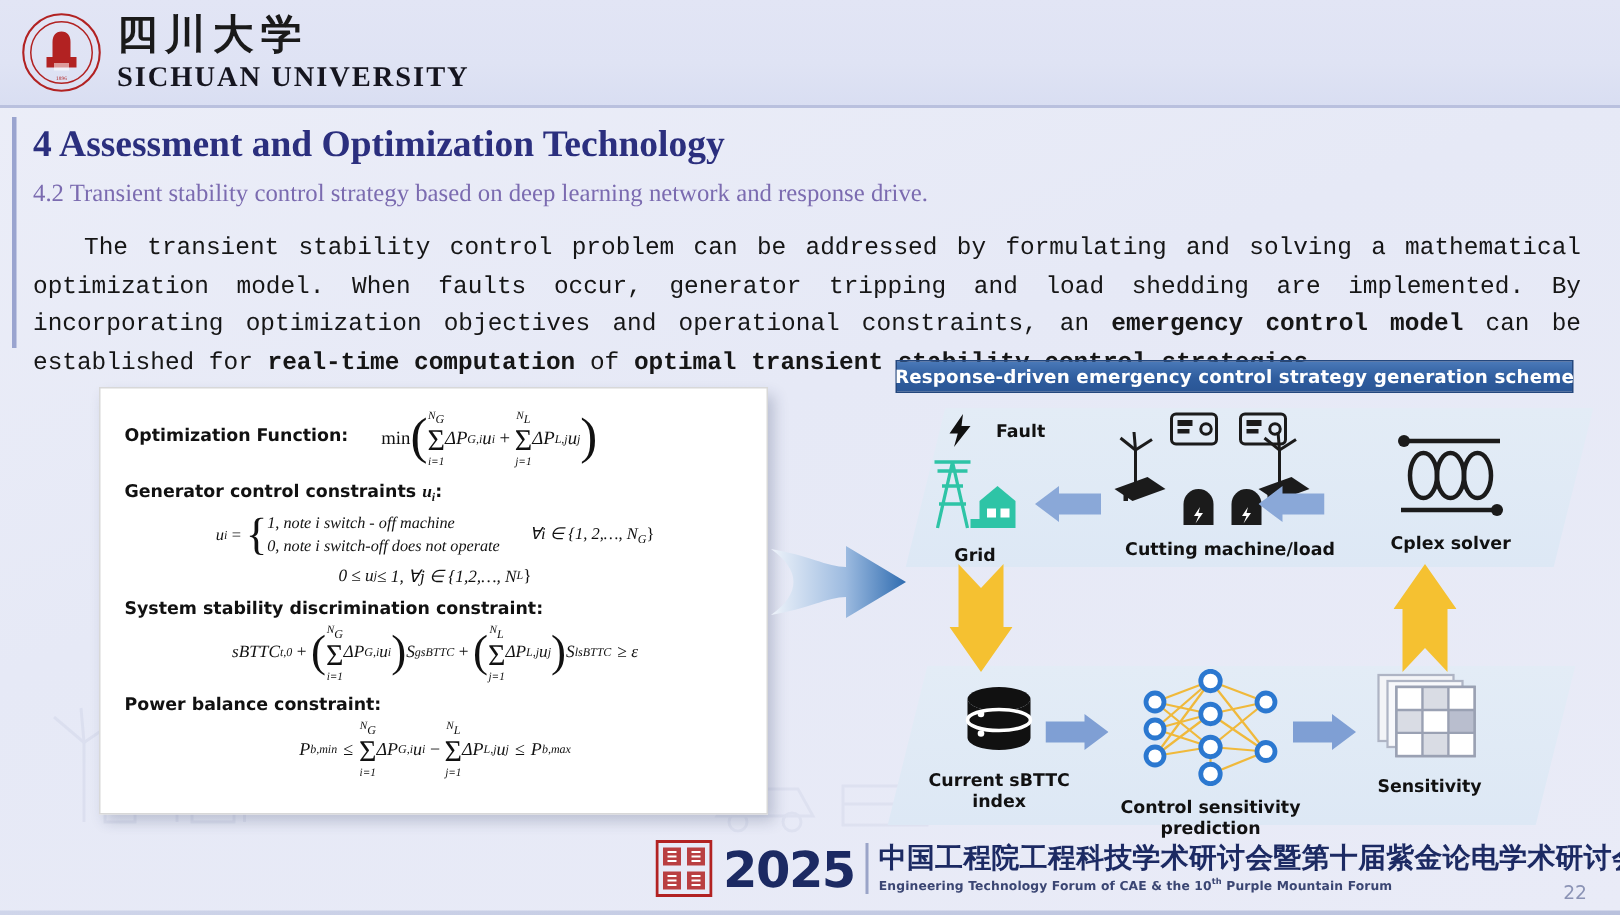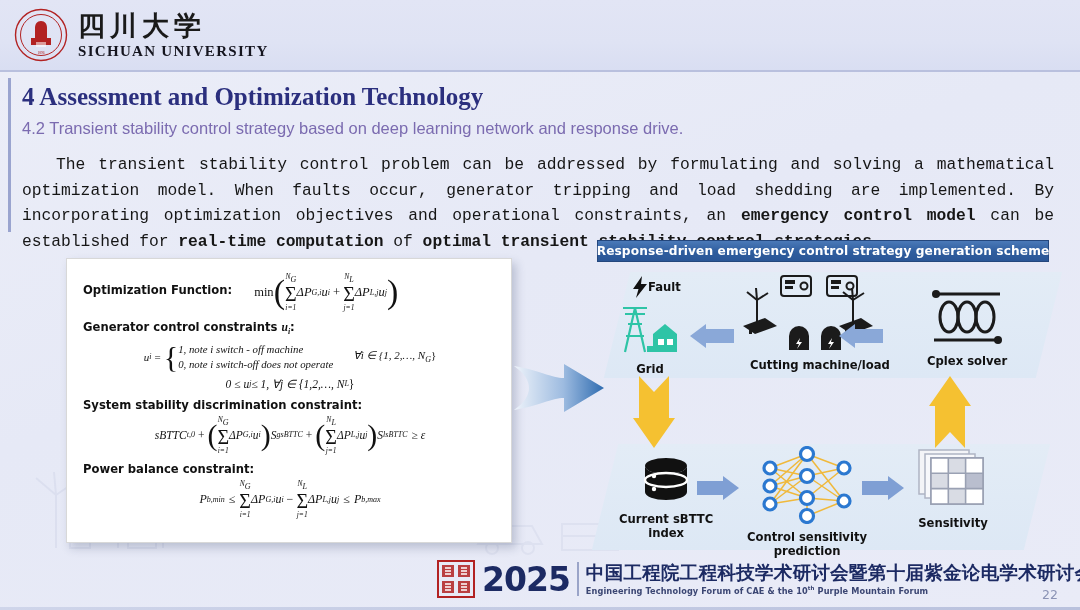--- a/index.html
+++ b/index.html
@@ -26,42 +26,42 @@
   #header {
     position: absolute; top: 0; left: 0; width: 1080px; height: 72px;
     background: linear-gradient(180deg,#e2e5f5 0%, #dfe3f4 60%, #d9def2 100%);
     border-bottom: 2px solid #b9c0de;
   }
   #logo-block { position: absolute; left: 14px; top: 8px; display: flex; align-items: center; gap: 10px; }
   #logo-seal { width: 54px; height: 54px; }
   #logo-text { display: flex; flex-direction: column; line-height: 1; }
   #cn-name { font-size: 27px; font-weight: 700; color: #1a1a1a; letter-spacing: 5px;
              font-family: "DejaVu Sans", sans-serif; }
-  #en-name { font-size: 15px; font-weight: 700; color: #15151f; letter-spacing: 1.3px;
+  #en-name { font-size: 19px; font-weight: 700; color: #15151f; letter-spacing: 1.3px;
              margin-top: 5px; font-family: "Liberation Serif", serif; }
   #header-meta {
     position: absolute; right: 16px; top: 33px;
     font-family: "DejaVu Sans", sans-serif; font-size: 11.5px; color: #2b3355;
     display: flex; gap: 16px; align-items: baseline; white-space: nowrap;
   }
   #header-meta sup { font-size: 7.5px; }
 
   
   #left-rail { position: absolute; left: 8px; top: 78px; width: 3px; height: 154px; background: #9aa4cf; }
 
   
   #title-1 {
     position: absolute; left: 22px; top: 83px;
     font-size: 25px; font-weight: 700; color: #2b2f7e;
     font-family: "Liberation Serif", serif;
   }
   #title-2 {
     position: absolute; left: 22px; top: 119px;
     font-size: 16.5px; color: #7b6bb0;
-    font-family: Liberation Sans, sans-serif;
+    font-family: Liberation Serif, serif;
   }
 
   
   #body-text {
     position: absolute; left: 22px; top: 152px; width: 1032px;
     font-size: 16.3px; color: #161616; line-height: 25.5px;
     text-align: justify; text-justify: inter-word;
     font-family: Liberation Mono, monospace;
   }
   #body-text .ind { display: inline-block; width: 34px; }
@@ -329,21 +329,21 @@
       </linearGradient>
     </defs>
     <path d="M2 14 C26 18 40 26 52 26 L52 12 L92 36 L52 60 L52 46 C40 46 26 54 2 58 C22 44 22 28 2 14 Z" fill="url(#bgArrow)"></path>
   </svg>
 
   <div id="diagram">
 
     <div class="band" id="band-top"></div>
     <div class="band" id="band-bot"></div>
 
-    <div class="node" style="left:35px; top:8px; display:flex; align-items:center; gap:0;">
+    <div class="node" style="left:35px; top:8px; display:flex; align-items:center; gap:16px;">
       <svg width="16" height="22" viewBox="0 0 16 22">
         <path d="M10 0 L1 13 L6.5 13 L4 22 L15 8 L9 8 Z" fill="#111"></path>
       </svg>
       <span class="node-label" style="margin-top:0">Fault</span>
     </div>
 
     <div class="node" style="left:22px; top:36px;">
       <svg width="62" height="52" viewBox="0 0 62 52">
         <g stroke="#2ec4a6" stroke-width="2.2" fill="none">
           <path d="M16 4 L6 48 M16 4 L26 48 M9 20 L23 20 M7 32 L25 32 M4 4 L28 4 M6 10 L26 10"></path>

